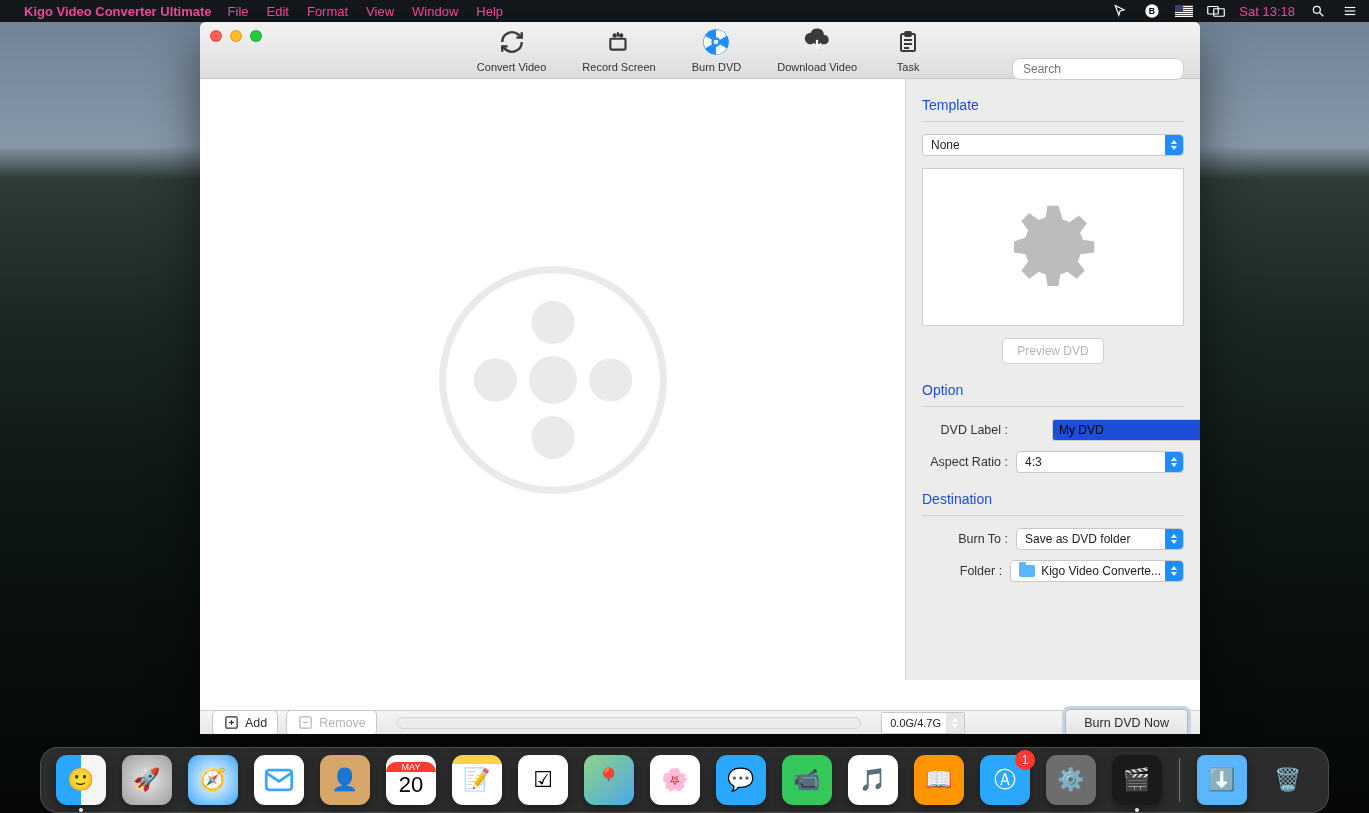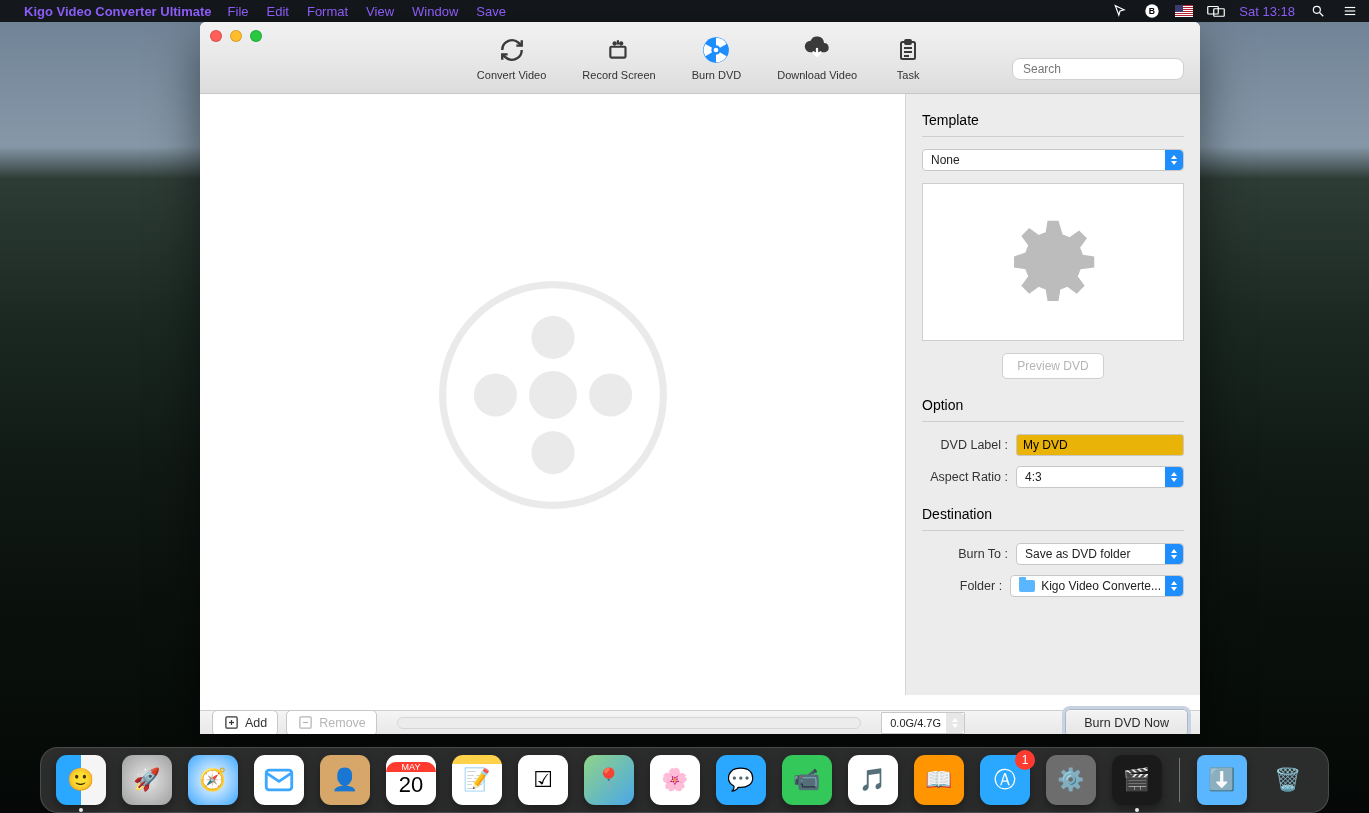--- a/index.html
+++ b/index.html
@@ -8,21 +8,21 @@
 
 body {
   background:
     linear-gradient(180deg, #6d8094 0%, #8698a8 18%, #2e3c36 22%, #1a2821 40%, #101914 58%, #0a110c 75%, #050806 100%);
   position: relative;
 }
 
 
 .menubar {
   position: absolute; top: 0; left: 0; right: 0; height: 22px;
-  background: rgba(0,0,0,0.82); color: #8b5cf6; display: flex; align-items: center;
+  background: rgba(0,0,0,0.82); color: #ec4899; display: flex; align-items: center;
   font-size: 13px; padding: 0 10px; z-index: 50;
 }
 .menubar .apple { font-size: 14px; margin-right: 14px; }
 .menubar .app-name { font-weight: 700; margin-right: 16px; }
 .menubar .menu-item { margin-right: 18px; cursor: default; }
 .menubar .spacer { flex: 1; }
 .menubar .status-icons { display: flex; align-items: center; gap: 14px; }
 .menubar .status-icons .sicon { display: inline-flex; align-items: center; justify-content: center; width: 18px; height: 18px; }
 .menubar .status-icons .flag {
   width: 18px; height: 12px; background: linear-gradient(180deg,#b22234 0 8%,#fff 8% 16%,#b22234 16% 24%,#fff 24% 32%,#b22234 32% 40%,#fff 40% 48%,#b22234 48% 56%,#fff 56% 64%,#b22234 64% 72%,#fff 72% 80%,#b22234 80% 88%,#fff 88% 100%);
@@ -33,21 +33,21 @@
 
 
 .window {
   position: absolute; left: 200px; top: 22px; width: 1000px; height: 712px;
   background: #fff; border-radius: 6px 6px 0 0; box-shadow: 0 20px 50px rgba(0,0,0,0.5);
   overflow: hidden;
 }
 
 
 .titlebar {
-  height: 72px;
+  height: 57px;
   background: linear-gradient(180deg,#f2f2f2 0%, #e6e6e6 60%, #dcdcdc 100%);
   border-bottom: 1px solid #c8c8c8;
   position: relative; display:flex; align-items:center;
 }
 .traffic { position:absolute; top:8px; left:10px; display:flex; gap:8px; }
 .traffic .dot { width:12px; height:12px; border-radius:50%; border:1px solid rgba(0,0,0,0.15); }
 .traffic .r { background:#ff5f57; } .traffic .y { background:#ffbd2e; } .traffic .g { background:#28c940; }
 
 .tool-icons { display:flex; gap:36px; margin:0 auto; }
 .tool { display:flex; flex-direction:column; align-items:center; gap:4px; font-size:11px; color:#333; }
@@ -59,39 +59,39 @@
 .search-box input { border:none; outline:none; flex:1; font-size:12px; background:transparent; }
 
 
 .app-body { display:flex; height: calc(100% - 71px - 40px); }
 .drop-zone { flex:1; background:#fff; position:relative; display:flex; align-items:center; justify-content:center; border-right:1px solid #d6d6d6; }
 .drop-zone .band { position:absolute; left:86px; right:86px; top: 244px; height:116px; background: linear-gradient(180deg, rgba(225,238,252,0.0) 0%, rgba(225,238,252,0.9) 35%, rgba(225,238,252,0.9) 65%, rgba(225,238,252,0.0) 100%); display:flex; align-items:center; justify-content:center; color:#161616; font-size:16px; border-radius:6px; }
 .drop-zone .reel { position:absolute; width:240px; height:240px; opacity:0.08; }
 
 
 .side-panel { width:294px; background:#ececec; padding:14px 16px 0 16px; overflow:hidden; font-size:13px; color:#2a2a2a; }
-.section-title { font-size:14px; color:#000000; margin-bottom:8px; margin-top:4px; }
+.section-title { font-size:14px; color:#1d4ed8; margin-bottom:8px; margin-top:4px; }
 .section-title.mt { margin-top:18px; }
 .hr { border:none; border-top:1px solid #cfcfcf; margin:4px 0 12px; }
 
 
 .mac-select { position:relative; height:22px; background:#fff; border:1px solid #c8c8c8; border-radius:4px; display:flex; align-items:center; padding:0 22px 0 8px; font-size:12px; color:#222; }
 .mac-select .arrows { position:absolute; right:0; top:0; width:18px; height:100%; background:#1e8eff; border-radius:0 4px 4px 0; display:flex; flex-direction:column; align-items:center; justify-content:center; gap:0; }
 .mac-select .arrows::before, .mac-select .arrows::after { content:""; width:0; height:0; border-left:3px solid transparent; border-right:3px solid transparent; }
 .mac-select .arrows::before { border-bottom:4px solid #fff; margin-bottom:1px; }
 .mac-select .arrows::after { border-top:4px solid #fff; margin-top:1px; }
 
 .preview-box { margin-top:12px; height:158px; border:1px solid #cfcfcf; background:#fff; display:flex; align-items:center; justify-content:center; }
 .gear-svg { color:#bcbcbc; }
 .preview-btn { margin:12px auto 0; display:block; background:#fff; border:1px solid #cfcfcf; color:#b5b5b5; font-size:12px; padding:5px 14px; border-radius:5px; }
 
 .form-row { display:flex; align-items:center; margin-bottom:10px; gap:8px; }
 .form-row .lbl { width:86px; text-align:right; font-size:12.5px; color:#333; }
 .form-row .ctl { flex:1; }
-.text-input { width:100%; height:22px; border:1px solid #c8c8c8; border-radius:3px; background:#eab308; padding:0 6px; font-size:12px; }
+.text-input { width:100%; height:22px; border:1px solid #c8c8c8; border-radius:3px; background:#1d4ed8; padding:0 6px; font-size:12px;margin-left:36px; }
 
 .folder-select { display:flex; align-items:center; gap:6px; }
 .folder-ico { width:16px; height:12px; background:#5ab6ff; border-radius:2px; position:relative; }
 .folder-ico::before { content:""; position:absolute; top:-3px; left:0; width:7px; height:4px; background:#5ab6ff; border-radius:1px 1px 0 0; }
 
 
 .footer { position:absolute; bottom:0; left:0; right:0; height:24px; background:linear-gradient(180deg,#f5f5f5,#e8e8e8); border-top:1px solid #cfcfcf; display:flex; align-items:center; padding:0 12px; gap:8px; }
 .foot-btn { height:26px; border:1px solid #c8c8c8; background:#fff; border-radius:5px; display:flex; align-items:center; padding:0 10px; gap:6px; font-size:12.5px; color:#333; }
 .foot-btn.disabled { color:#b5b5b5; }
 .foot-btn .btnicon { width:16px; height:16px; display:inline-flex; align-items:center; justify-content:center; color:currentColor; }
@@ -114,21 +114,21 @@
 <body>
 
 <div class="menubar">
   <span class="apple"></span>
   <span class="app-name">Kigo Video Converter Ultimate</span>
   <span class="menu-item">File</span>
   <span class="menu-item">Edit</span>
   <span class="menu-item">Format</span>
   <span class="menu-item">View</span>
   <span class="menu-item">Window</span>
-  <span class="menu-item">Save</span>
+  <span class="menu-item">Help</span>
   <span class="spacer"></span>
   <div class="status-icons">
     <span class="sicon">
         <svg width="14" height="14" viewBox="0 0 24 24" fill="none" stroke="#fff" stroke-width="2">
           <path d="M4 3l6 16 2-7 7-2z"></path>
         </svg>
       </span>
     <span class="sicon">
         <svg width="16" height="16" viewBox="0 0 24 24" fill="#fff">
           <circle cx="12" cy="12" r="10" fill="#fff"></circle>

